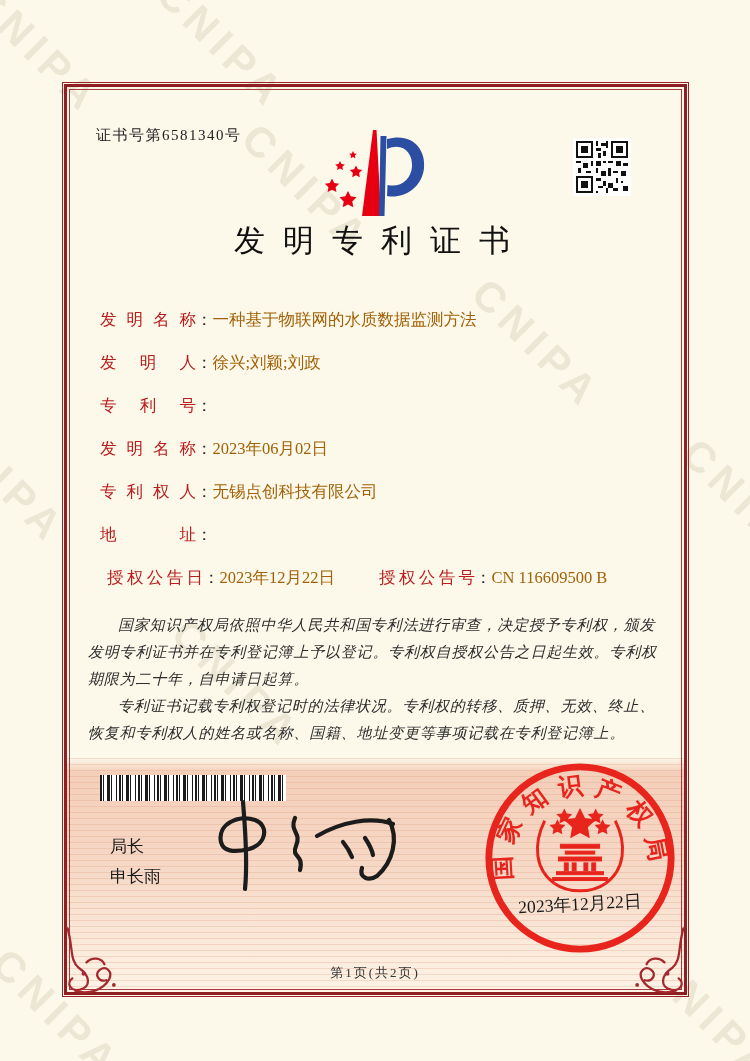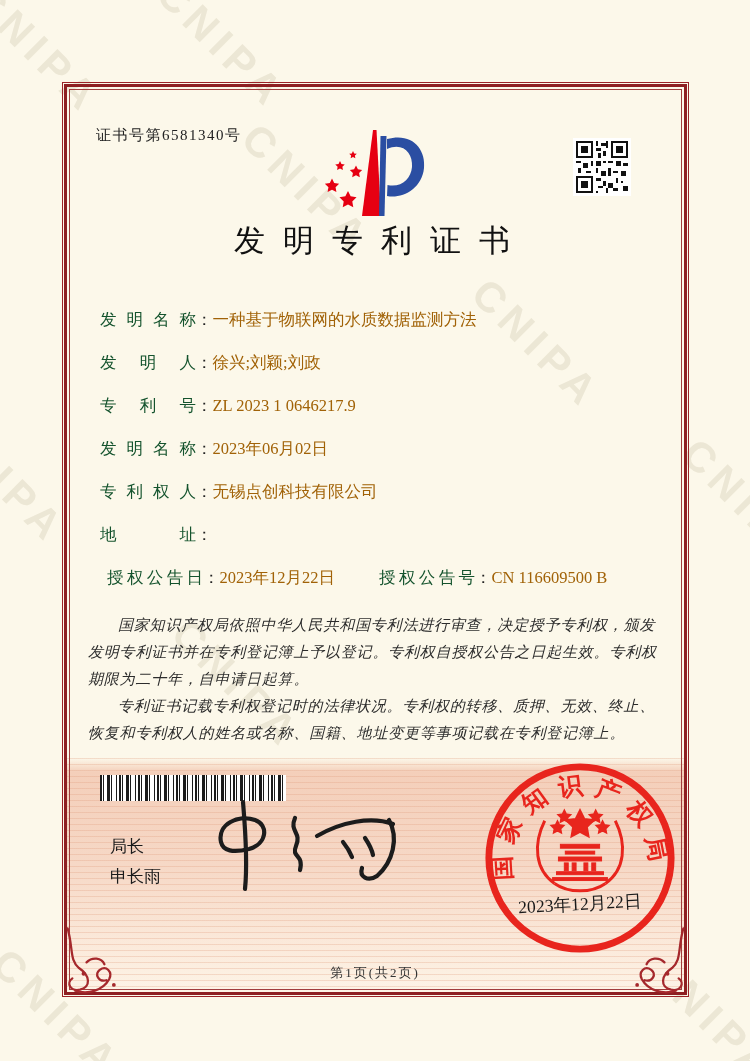--- a/index.html
+++ b/index.html
@@ -37,21 +37,21 @@
   .title{
     position:absolute;left:0;right:6px;top:220px;text-align:center;
     font-size:31px;letter-spacing:18px;padding-left:18px;color:#111;
     font-weight:500;
   }
   
   .fields{position:absolute;left:100px;top:306px;width:560px;font-size:16.5px;}
   .frow{display:flex;align-items:flex-start;margin-bottom:16px;line-height:27px;}
   .flabel{
     display:inline-block;width:96px;flex:0 0 96px;
-    text-align:justify;text-align-last:justify;color:#14532d;
+    text-align:justify;text-align-last:justify;color:#b91c1c;
   }
   .fcolon{flex:0 0 14px;color:#222;}
   .fvalue{max-width:436px;color:#a16207;}
   .grant-row{display:flex;margin-top:3px;line-height:27px;margin-left:7px;}
   .grant-b{display:flex;margin-left:44px;}
   
   .legal{
     position:absolute;left:88px;top:612px;width:576px;
     font-size:15px;line-height:27px;letter-spacing:0.8px;
     font-style:italic;color:#2c2c2c;
@@ -194,21 +194,20 @@
       <span class="fvalue">一种基于物联网的水质数据监测方法</span>
     </div>
     <div class="frow">
       <span class="flabel">发明人</span>
         <span class="fcolon">：</span>
       <span class="fvalue">徐兴;刘颖;刘政</span>
     </div>
     <div class="frow">
       <span class="flabel">专利号</span>
         <span class="fcolon">：</span>
-      <span class="fvalue">ZL 2023 1 0646217.9</span>
     </div>
     <div class="frow">
       <span class="flabel">发明名称</span>
         <span class="fcolon">：</span>
       <span class="fvalue">2023年06月02日</span>
     </div>
     <div class="frow">
       <span class="flabel">专利权人</span>
         <span class="fcolon">：</span>
       <span class="fvalue">无锡点创科技有限公司</span>

